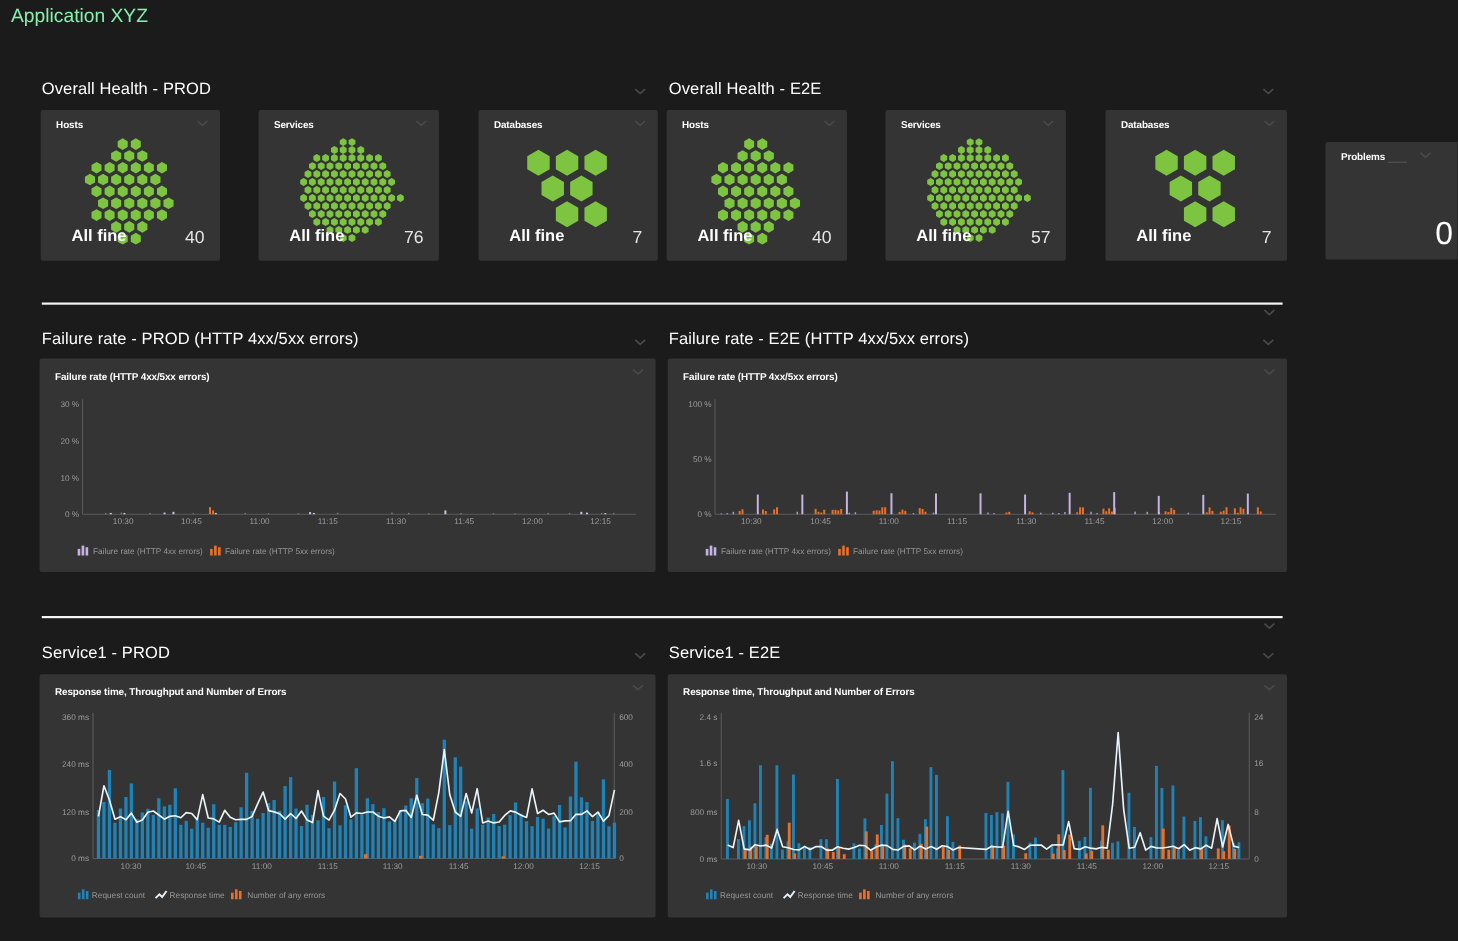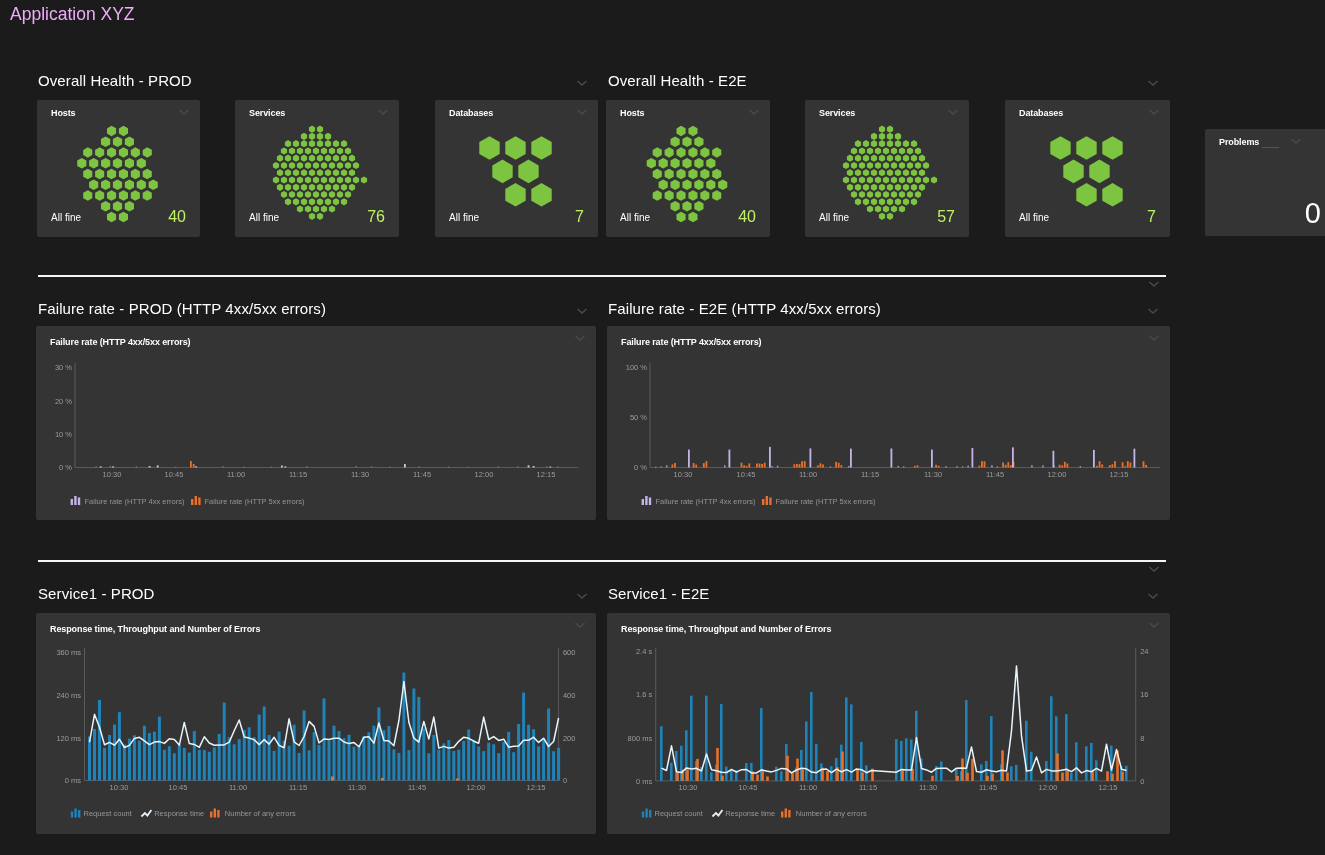--- a/index.html
+++ b/index.html
@@ -1,23 +1,23 @@
 <!DOCTYPE html>
 <html><head><meta charset="utf-8">
 <style>
 html,body{margin:0;padding:0;background:#1b1b1b;width:1325px;height:855px;overflow:hidden}
 body{font-family:"Liberation Sans",sans-serif;position:relative}
 .tile{position:absolute;background:#343434;border-radius:2px}
 .ttitle{position:absolute;left:14px;top:8px;font-size:9px;font-weight:bold;color:#fff;letter-spacing:-0.1px}
-.allfine{position:absolute;left:14px;bottom:14px;font-size:10px;font-weight:normal;color:#fff}
-.tnum{position:absolute;right:14px;bottom:11px;font-size:16px;color:#bef264}
+.allfine{position:absolute;left:28px;bottom:14px;font-size:15px;font-weight:bold;color:#fff}
+.tnum{position:absolute;right:14px;bottom:11px;font-size:16px;color:#e5e5e5}
 .shead{position:absolute;font-size:15px;font-weight:normal;color:#fff;letter-spacing:0.1px}
 .sep{position:absolute;height:2px;background:#f5f5f5}
 </style></head><body>
-<div style="position:absolute;left:10px;top:4px;font-size:17.5px;color:#f0abfc">Application XYZ</div>
+<div style="position:absolute;left:10px;top:4px;font-size:17.5px;color:#86efac">Application XYZ</div>
 
 <div class="shead" style="left:38px;top:72px">Overall Health - PROD</div>
 <svg style="position:absolute;left:577px;top:80px;overflow:visible" width="10" height="8">
     <polyline points="0.5,1 5.0,5.0 9.5,1" fill="none" stroke="#4a4a4a" stroke-width="1.5"></polyline>
   </svg>
 <div class="shead" style="left:608px;top:72px">Overall Health - E2E</div>
 <svg style="position:absolute;left:1148px;top:80px;overflow:visible" width="10" height="8">
     <polyline points="0.5,1 5.0,5.0 9.5,1" fill="none" stroke="#4a4a4a" stroke-width="1.5"></polyline>
   </svg>
 <div class="tile" style="left:37px;top:100px;width:163px;height:137px">

